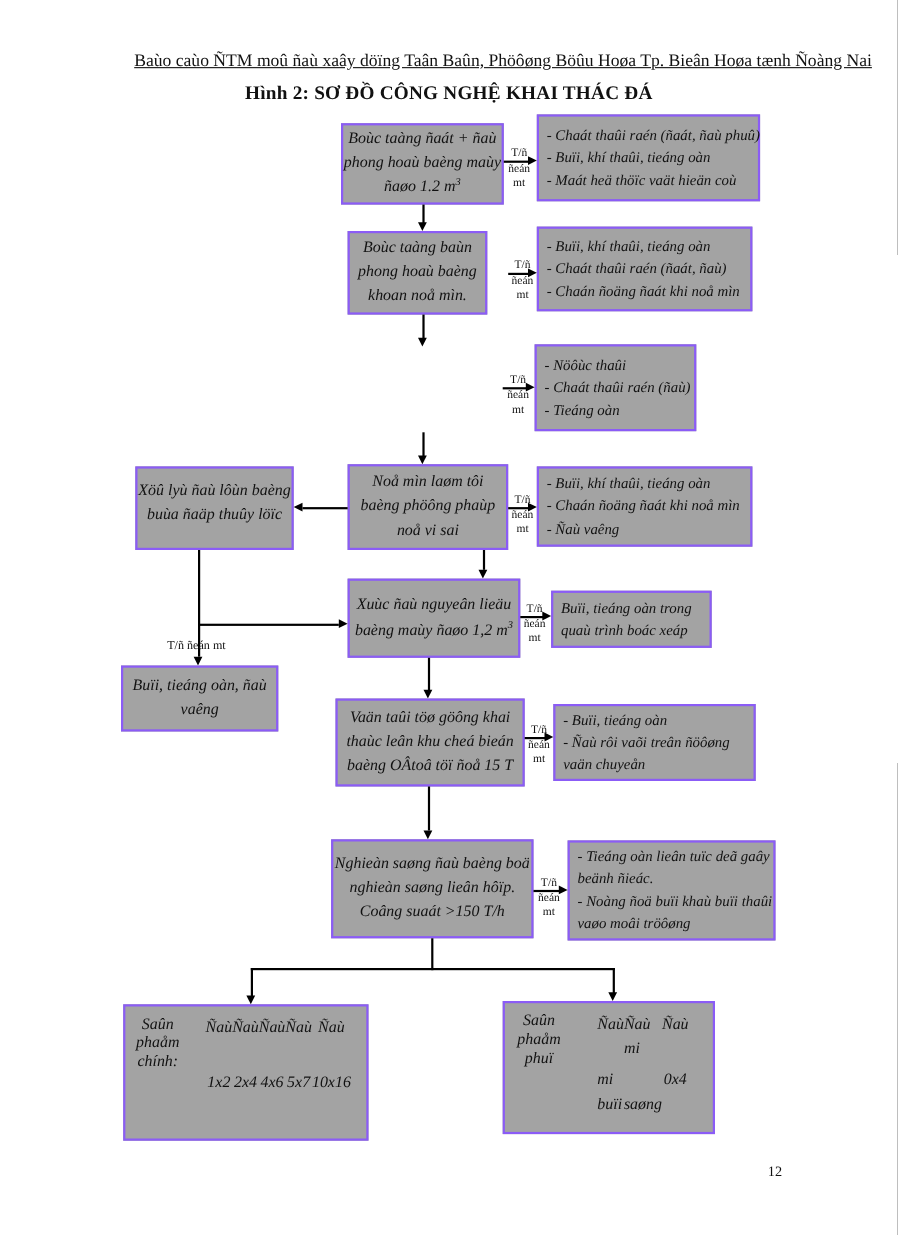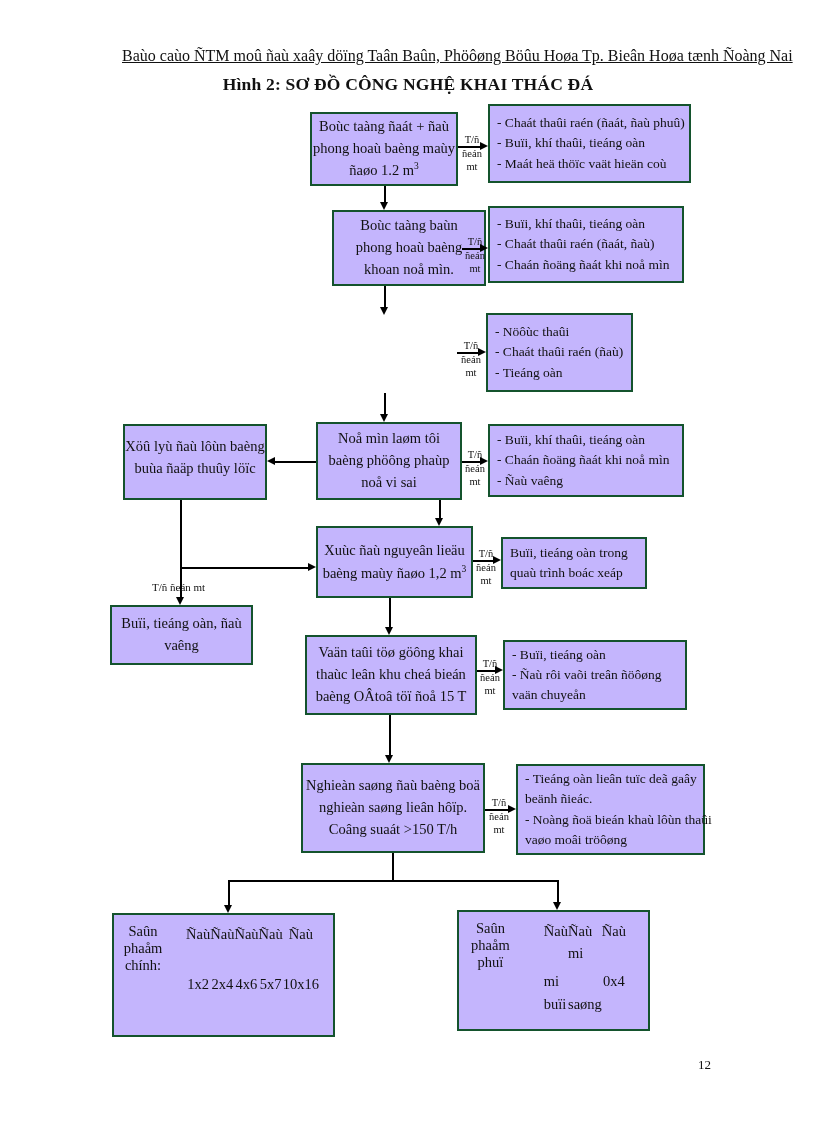--- a/index.html
+++ b/index.html
@@ -10,21 +10,21 @@
     overflow:hidden;
   }
   .hdr {
     position:absolute; left:122px; top:47px; font-size:16px;
     text-decoration:underline; white-space:nowrap;
   }
   .title {
     position:absolute; left:0; top:74px; width:100%; text-align:center;
     font-size:17.5px; font-weight:bold; letter-spacing:0.2px;
   }
-  .box { position:absolute; border:2px solid #14532d; background:#c4b5fd; box-sizing:border-box; }
+  .box { position:absolute; border:2px solid #8b5cf6; background:#a3a3a3; box-sizing:border-box;font-style:italic; }
   .step {
     display:flex; flex-direction:column; justify-content:center; align-items:center;
     text-align:center; font-size:14.5px; line-height:1.5;
   }
   .step span { white-space:nowrap; }
   .impact {
     display:flex; flex-direction:column; justify-content:center;
     font-size:13.5px; line-height:1.5; padding:4px 7px;
   }
   .impact span { white-space:nowrap; }
@@ -79,21 +79,21 @@
   <div class="hline" style="left:458px;top:146px;width:23px"></div>
   <div class="arr-r" style="left:480px;top:142px"></div>
   <div class="tlabel" style="left:457px;top:133px">
     <span>T/ñ</span>
     <span>ñeán</span>
     <span>mt</span>
   </div>
 
   <div class="vline" style="left:384px;top:186px;height:17px"></div>
   <div class="arr-d" style="left:380px;top:202px"></div>
-  <div class="box step" style="left:332px;top:210px;width:154px;height:76px">
+  <div class="box step" style="left:316px;top:210px;width:127px;height:76px">
     <span>Boùc taàng baùn</span>
     <span>phong hoaù baèng</span>
     <span>khoan noå mìn.</span>
   </div>
   <div class="box impact" style="left:488px;top:206px;width:196px;height:77px">
     <span>- Buïi, khí thaûi, tieáng oàn</span>
     <span>- Chaát thaûi raén (ñaát, ñaù)</span>
     <span>- Chaán ñoäng ñaát khi noå mìn</span>
   </div>
   <div class="hline" style="left:462px;top:248px;width:19px"></div>
@@ -196,21 +196,21 @@
   <div class="vline" style="left:389px;top:715px;height:40px"></div>
   <div class="arr-d" style="left:385px;top:755px"></div>
   <div class="box step" style="left:301px;top:763px;width:184px;height:90px">
     <span>Nghieàn saøng ñaù baèng boä</span>
     <span>nghieàn saøng lieân hôïp.</span>
     <span>Coâng suaát &gt;150 T/h</span>
   </div>
   <div class="box impact" style="left:516px;top:764px;width:189px;height:91px">
     <span>- Tieáng oàn lieân tuïc deã gaây</span>
     <span>beänh ñieác.</span>
-    <span>- Noàng ñoä bieán khaù lôùn thaûi</span>
+    <span>- Noàng ñoä buïi khaù buïi thaûi</span>
     <span>vaøo moâi tröôøng</span>
   </div>
   <div class="hline" style="left:485px;top:809px;width:24px"></div>
   <div class="arr-r" style="left:508px;top:805px"></div>
   <div class="tlabel" style="left:484px;top:796px">
     <span>T/ñ</span>
     <span>ñeán</span>
     <span>mt</span>
   </div>
 

